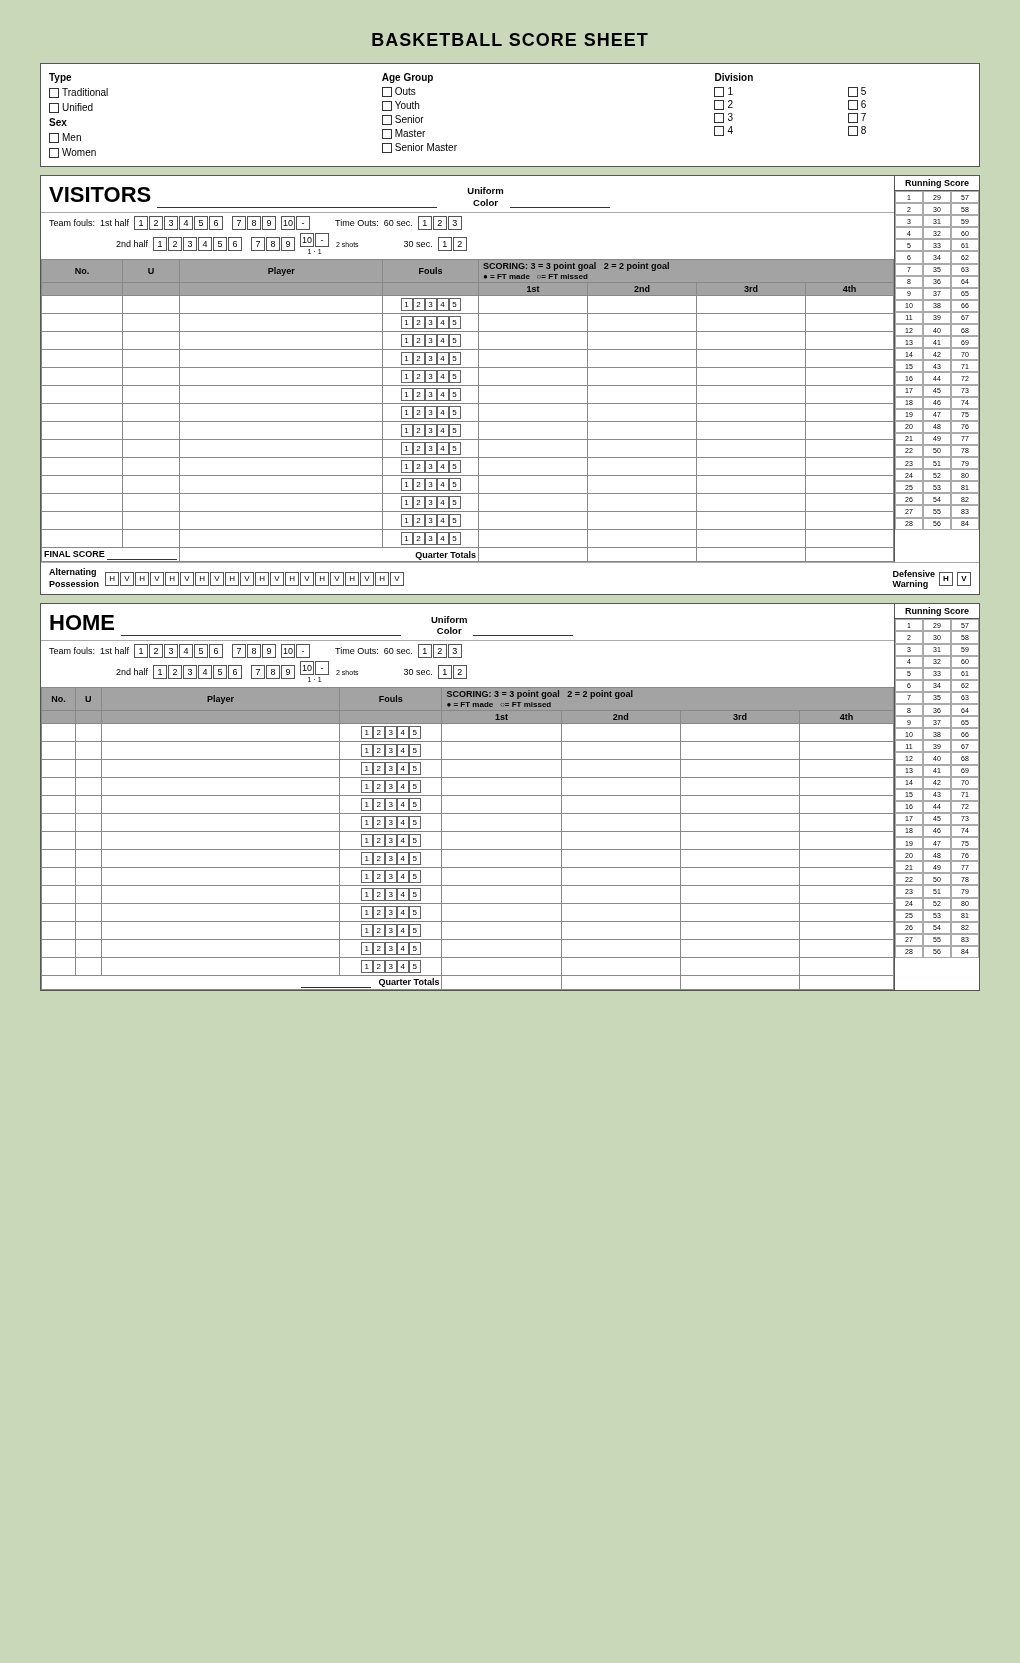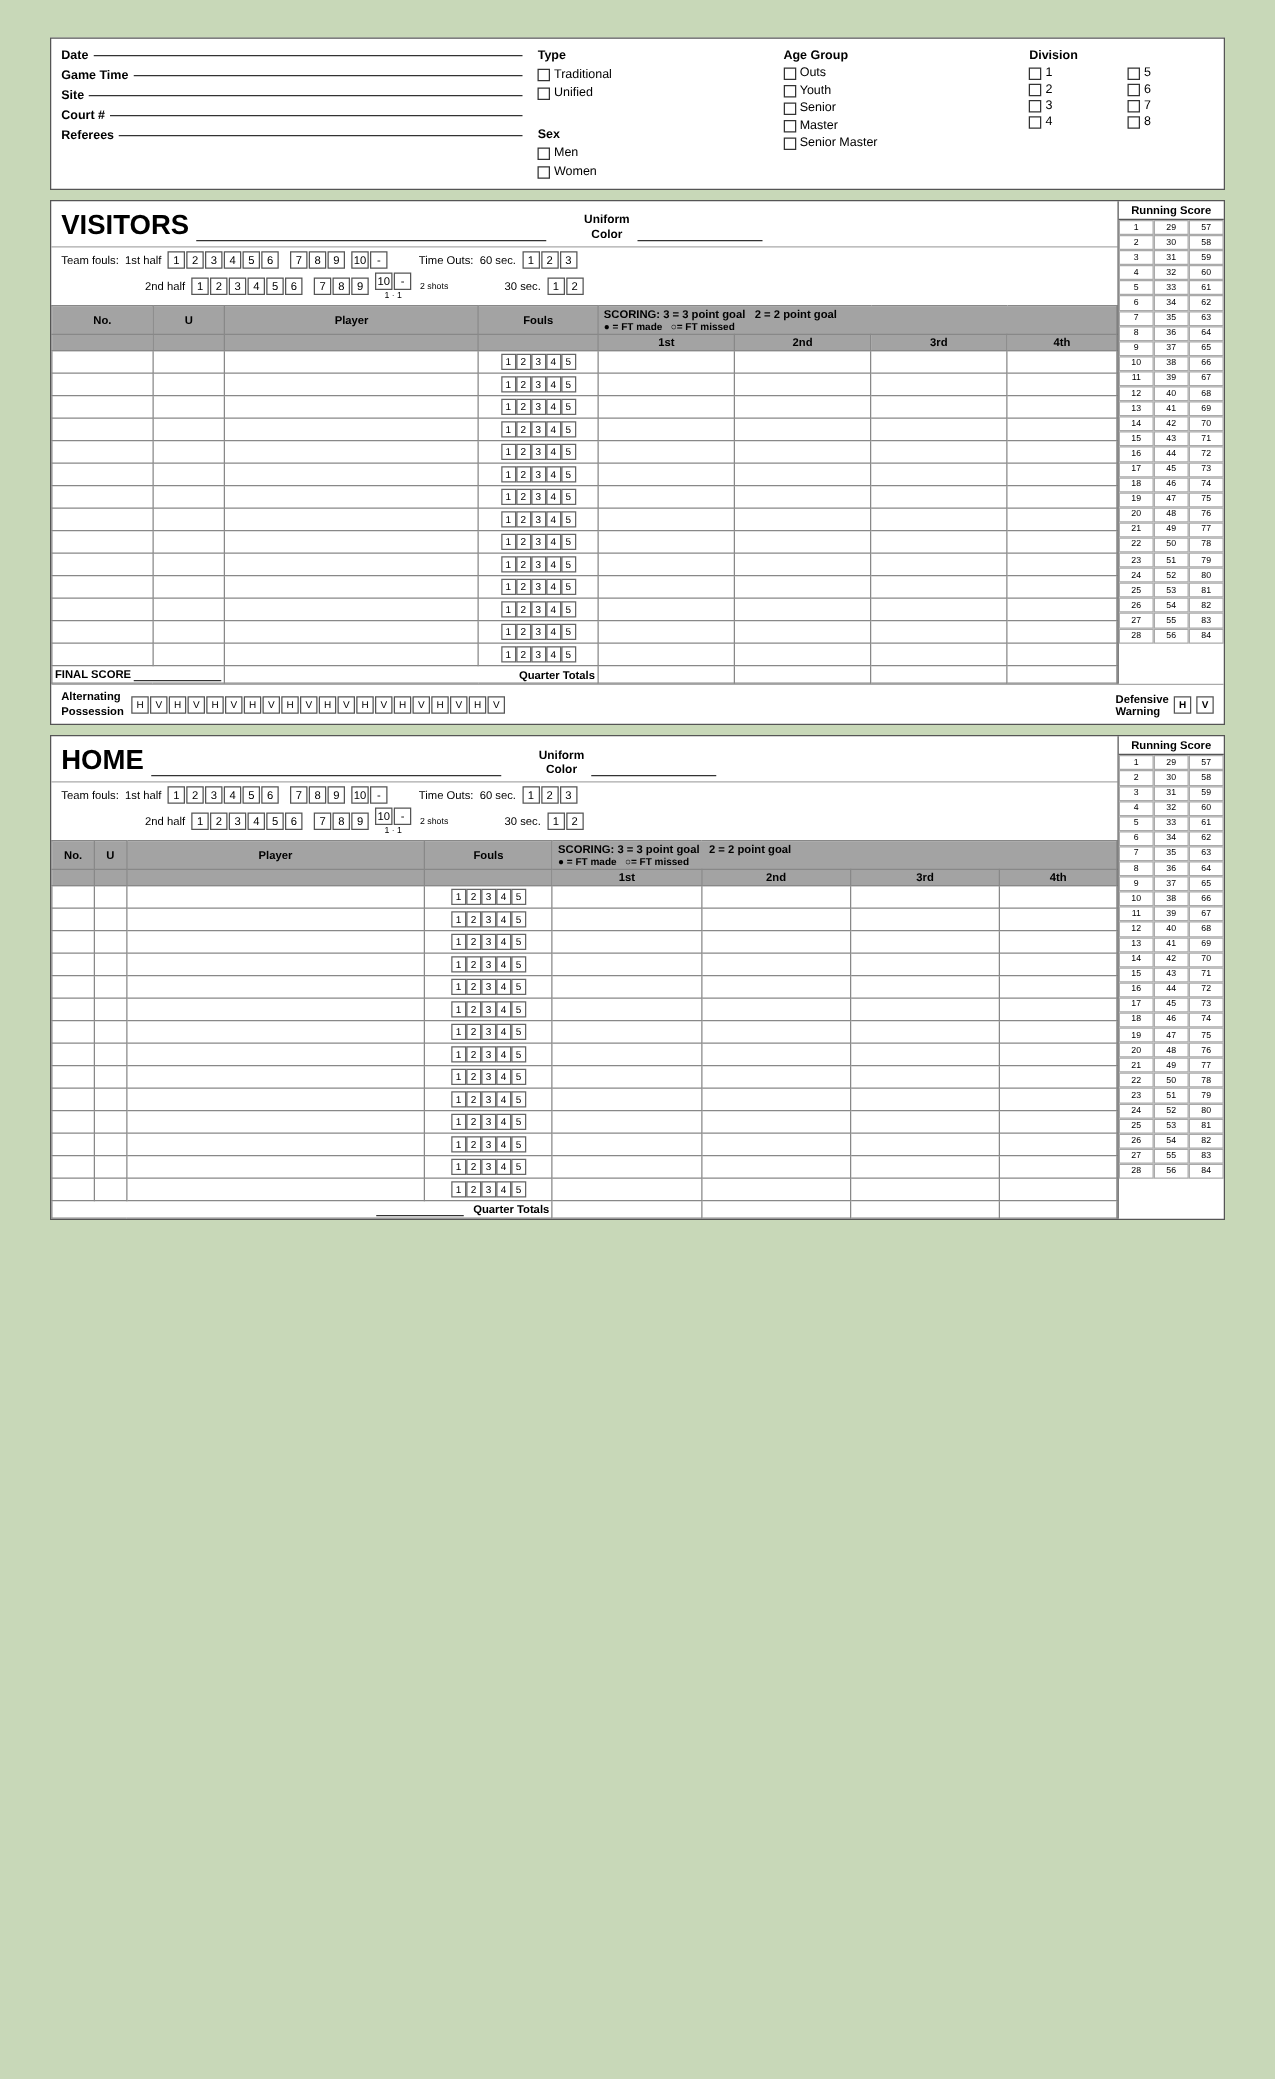--- a/index.html
+++ b/index.html
@@ -53,58 +53,37 @@
     .hv-box { border: 1px solid #555; width: 14px; height: 14px; display: flex; align-items: center; justify-content: center; font-size: 8px; }
     .team-with-rs { display: flex; }
     .team-main { flex: 1; }
     .rs-panel { width: 85px; border-left: 1px solid #555; }
     .big-section { border: 1.5px solid #555; margin-bottom: 8px; background: white; }
   </style>
 </head>
 <body>
 
 <div class="page">
+  <div class="title">BASKETBALL SCORE SHEET</div>
 
   <div class="section">
     <div style="display:flex; gap:12px;">
 
-      <div style="flex:2; display:flex; flex-direction:column; gap:5px;">
-        <div class="info-row">
-          <span class="info-label">Date</span>
-          <span class="info-line"></span>
-        </div>
-        <div class="info-row">
-          <span class="info-label">Game Time</span>
-          <span class="info-line"></span>
-        </div>
-        <div class="info-row">
-          <span class="info-label">Site</span>
-          <span class="info-line"></span>
-        </div>
-        <div class="info-row">
-          <span class="info-label">Court #</span>
-          <span class="info-line"></span>
-        </div>
-        <div class="info-row">
-          <span class="info-label">Referees</span>
-          <span class="info-line"></span>
-        </div>
-      </div>
 
       <div style="flex:1; display:flex; flex-direction:column; gap:4px;">
         <div style="font-weight:bold; font-size:10px;">Type</div>
         <div class="checkbox-item">
             <span class="cb"></span>
             <span>Traditional</span>
           </div>
         <div class="checkbox-item">
             <span class="cb"></span>
             <span>Unified</span>
           </div>
-        <div style="font-weight:bold; font-size:10px; margin-top:18px;">Sex</div>
+        <div style="font-weight:bold; font-size:10px; margin-top:0;">Sex</div>
         <div class="checkbox-item">
             <span class="cb"></span>
             <span>Men</span>
           </div>
         <div class="checkbox-item">
             <span class="cb"></span>
             <span>Women</span>
           </div>
       </div>
 

